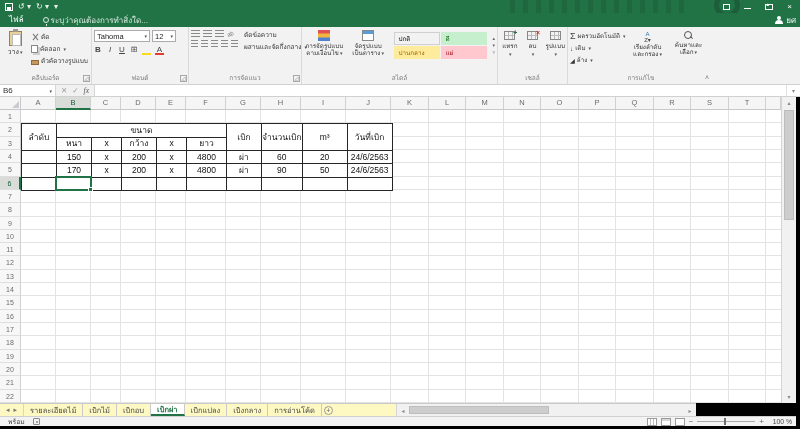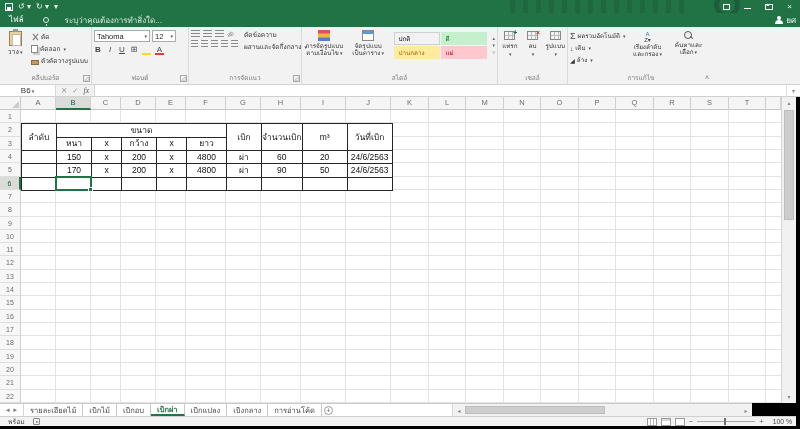--- a/index.html
+++ b/index.html
@@ -20,21 +20,21 @@
   .wb-box{width:7px;height:6px;border:1px solid #fff}
   .wb-min{width:7px;height:1px;background:#fff;margin-top:4px}
   .wb-rdo{width:8px;height:6px;border:1px solid #fff;position:relative}
   .wb-rdo::after{content:"▴";position:absolute;left:1px;top:-4px;font-size:5px}
   
   .tabrow{position:absolute;left:0;top:13px;width:800px;height:14px;background:#217346;display:flex;align-items:stretch;color:#fff;font-size:8px}
   .rtab{padding:0 7px;line-height:14px;white-space:nowrap}
   .rtab.file{padding:0 9px}
   #ribbon-tabs{display:flex}
   .rtab.active{background:#f2f2f2;color:#217346}
-  .tellme{display:flex;align-items:center;gap:16px;margin-left:10px;color:#dcebe1;white-space:nowrap}
+  .tellme{display:flex;align-items:center;gap:2px;margin-left:10px;color:#dcebe1;white-space:nowrap}
   .bulb{width:6px;height:6px;border:1px solid #dcebe1;border-radius:50%;position:relative}
   .bulb::after{content:"";position:absolute;left:2px;top:6px;width:1px;height:2px;background:#dcebe1}
   .tb-user{position:absolute;right:4px;top:0;height:14px;display:flex;align-items:center;gap:3px;font-size:8px;color:#fff}
   .person{width:8px;height:8px;position:relative}
   .person::before{content:"";position:absolute;left:2px;top:0;width:4px;height:4px;border-radius:50%;background:#fff}
   .person::after{content:"";position:absolute;left:0;top:4px;width:8px;height:4px;border-radius:4px 4px 0 0;background:#fff}
   
   .ribbon{position:absolute;left:0;top:27px;width:800px;height:58px;background:#f2f2f2;border-bottom:1px solid #d2d2d2;display:flex}
   .rgroup{position:relative;height:57px;border-right:1px solid #dadada;padding:3px 2px 11px;flex:0 0 auto}
   .glabel{position:absolute;bottom:1px;left:0;right:0;text-align:center;font-size:6.5px;color:#7a7a7a;white-space:nowrap}
@@ -81,21 +81,21 @@
   .sigma{font-size:9px;color:#444;line-height:8px}
   .ebig{display:flex;flex-direction:column;align-items:center;width:38px;font-size:6.3px;color:#333;line-height:7px;text-align:center;padding-top:1px}
   .i-az{font-size:6px;color:#444;line-height:6px;text-align:center}
   .i-az .fz{color:#2e75b6}
   .i-find{width:9px;height:9px;position:relative;margin-bottom:1px}
   .i-find::before{content:"";position:absolute;left:0;top:0;width:6px;height:6px;border:1px solid #555;border-radius:50%}
   .i-find::after{content:"";position:absolute;left:6px;top:6px;width:3px;height:1px;background:#555;transform:rotate(45deg)}
   .collapse{position:absolute;right:3px;bottom:2px;width:8px;height:8px;color:#777;font-size:7px;line-height:8px;text-align:center}
   
   .fbar{position:absolute;left:0;top:85px;width:800px;height:12px;background:#f1f1f1;border-bottom:1px solid #d0d0d0;display:flex;align-items:stretch;font-size:8px;color:#333}
-  .namebox{width:56px;background:#fff;border-right:1px solid #d6d6d6;display:flex;align-items:center;justify-content:center;padding:0 3px}
+  .namebox{width:56px;background:#fff;border-right:1px solid #d6d6d6;display:flex;align-items:center;justify-content:space-between;padding:0 3px}
   .fb-ico{display:flex;align-items:center;gap:5px;padding:0 5px;color:#9a9a9a;font-size:7.5px;border-right:1px solid #d6d6d6}
   .fx{font-style:italic;font-family:"Liberation Serif",serif;color:#555}
   .finput{flex:1;background:#fff}
   .fb-dd{width:14px;background:#fff;border-left:1px solid #e0e0e0;color:#888;font-size:6px;display:flex;align-items:center;justify-content:center}
   
   .sheet{position:absolute;left:0;top:97px;width:796px;height:306px;background:#fff}
   .corner{position:absolute;left:0;top:0;width:21px;height:13px;background:#f5f5f5;border-right:1px solid #c8c8c8;border-bottom:1px solid #c8c8c8}
   .corner::after{content:"";position:absolute;right:1px;bottom:1px;border-left:7px solid transparent;border-bottom:7px solid #c9cdd1}
   #colheads{position:absolute;left:21px;top:0;height:13px;display:flex}
   .ch{height:13px;background:#f5f5f5;border-right:1px solid #d0d0d0;border-bottom:1px solid #c8c8c8;font-size:7.5px;color:#6b6b6b;text-align:center;line-height:12px}
@@ -108,21 +108,21 @@
   .vline{position:absolute;top:0;bottom:0;width:1px;background:#e3e3e3}
   #stock-table{position:absolute;left:0;top:13.318px;border-collapse:collapse;table-layout:fixed;z-index:2}
   #stock-table td{border:1px solid #262626;background:#fff;height:13.3px;font-size:8.5px;line-height:11px;text-align:center;padding:0;white-space:nowrap;overflow:hidden;color:#111}
   #selbox{position:absolute;border:2px solid #217346;z-index:3;pointer-events:none}
   #selbox::after{content:"";position:absolute;right:-3px;bottom:-3px;width:3px;height:3px;background:#217346;border:1px solid #fff}
   .vscroll{position:absolute;left:781px;top:0;width:15px;height:306px;background:#f1f1f1;border-left:1px solid #d4d4d4;font-size:6px;color:#888;text-align:center}
   .vthumb{position:absolute;left:2px;top:13px;width:10px;height:110px;background:#cdcdcd;border:1px solid #bdbdbd}
   .varrow{height:12px;line-height:12px}
   .varrow.bottom{position:absolute;left:0;right:0;bottom:0}
   
-  .tabbar{position:absolute;left:0;top:403px;width:752px;height:13px;background:#ffffff;border-top:1px solid #c9c9c9;display:flex;align-items:stretch;font-size:7.5px;color:#444}
+  .tabbar{position:absolute;left:0;top:403px;width:696px;height:13px;background:#fef9c3;border-top:1px solid #c9c9c9;display:flex;align-items:stretch;font-size:7.5px;color:#444}
   .navs{display:flex;align-items:center;gap:4px;padding:0 6px;color:#777;font-size:7px;border-right:1px solid #d5d5d5}
   #sheet-tabs{display:flex}
   .stab{padding:0 6px;line-height:13px;border-right:1px solid #c9c9c9;white-space:nowrap}
   .stab.active{background:#fff;color:#217346;font-weight:bold;border-bottom:2px solid #217346;line-height:11px}
   .addsheet{width:13px;display:flex;align-items:center;justify-content:center}
   .addsheet span{width:9px;height:9px;border:1px solid #9a9a9a;border-radius:50%;color:#666;font-size:7px;line-height:8px;text-align:center}
   .hscroll{margin-left:auto;position:relative;width:300px;background:#f1f1f1;border-left:1px solid #d5d5d5;display:flex;align-items:center}
   .hthumb{position:absolute;left:12px;top:2px;width:140px;height:8px;background:#cdcdcd;border:1px solid #bdbdbd}
   .harrow{width:12px;text-align:center;color:#888;font-size:6px}
   .harrow.right{position:absolute;right:0}

